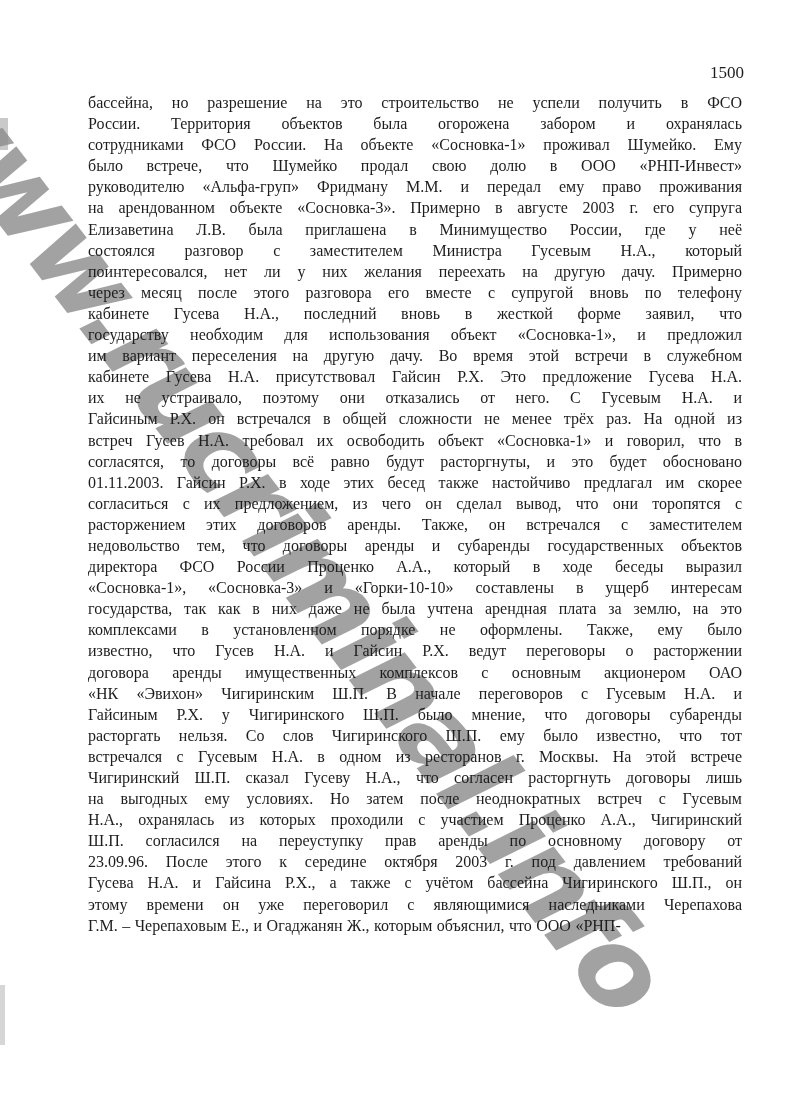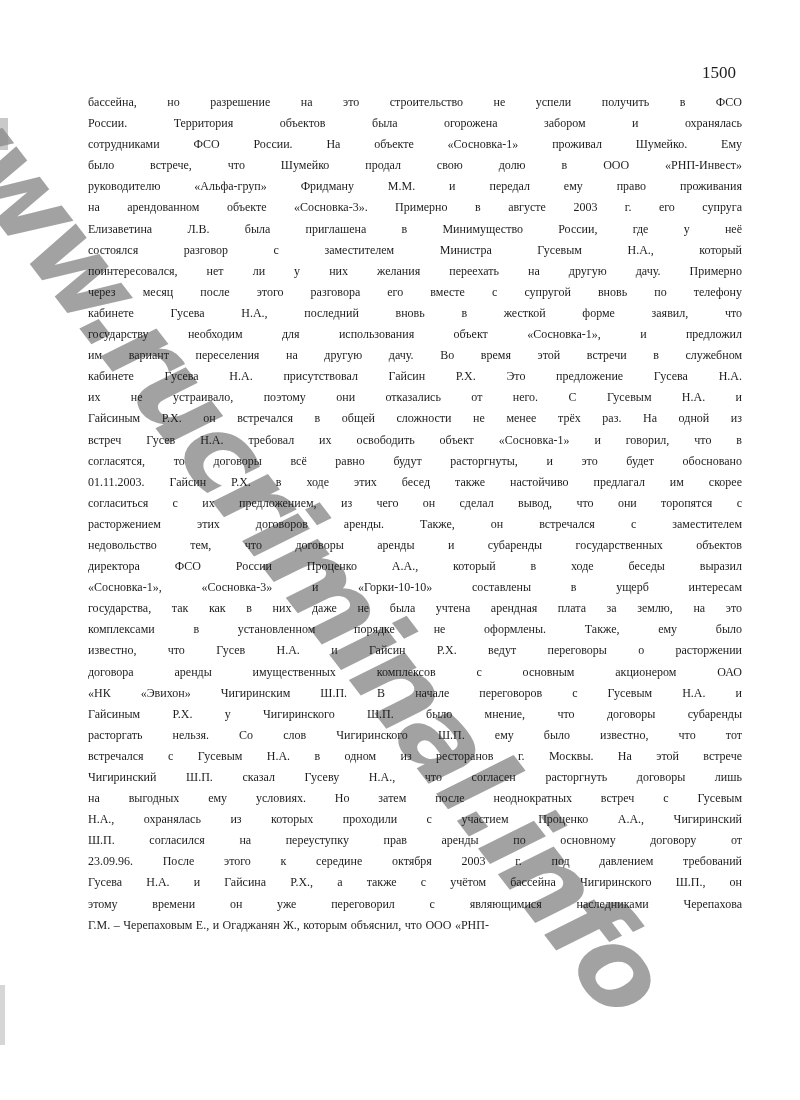--- a/index.html
+++ b/index.html
@@ -40,34 +40,34 @@
   }
   .scan-artifact-2 {
     position: absolute;
     left: 0; top: 985px;
     width: 5px; height: 60px;
     background: #d6d6d6;
     z-index: 0;
   }
   .page-number {
     position: absolute;
-    top: 63px; right: 64px;
+    top: 63px; right: 56px;
     z-index: 2;
     font-size: 17px;
     color: var(--ink, #1d1d1d);
   }
   .text-block {
     position: absolute;
     left: 88px; top: 92px;
     width: 654px;
     z-index: 2;
     color: var(--ink, #1d1d1d);
   }
   .line {
-    font-size: 12px;
+    font-size: 16px;
     height: 21.1px;
     line-height: 21.1px;
     text-align: justify;
     text-align-last: justify;
     white-space: normal;
     overflow: hidden;
     word-spacing: 0.5px;
   }
   .line.last {
     text-align-last: left;

